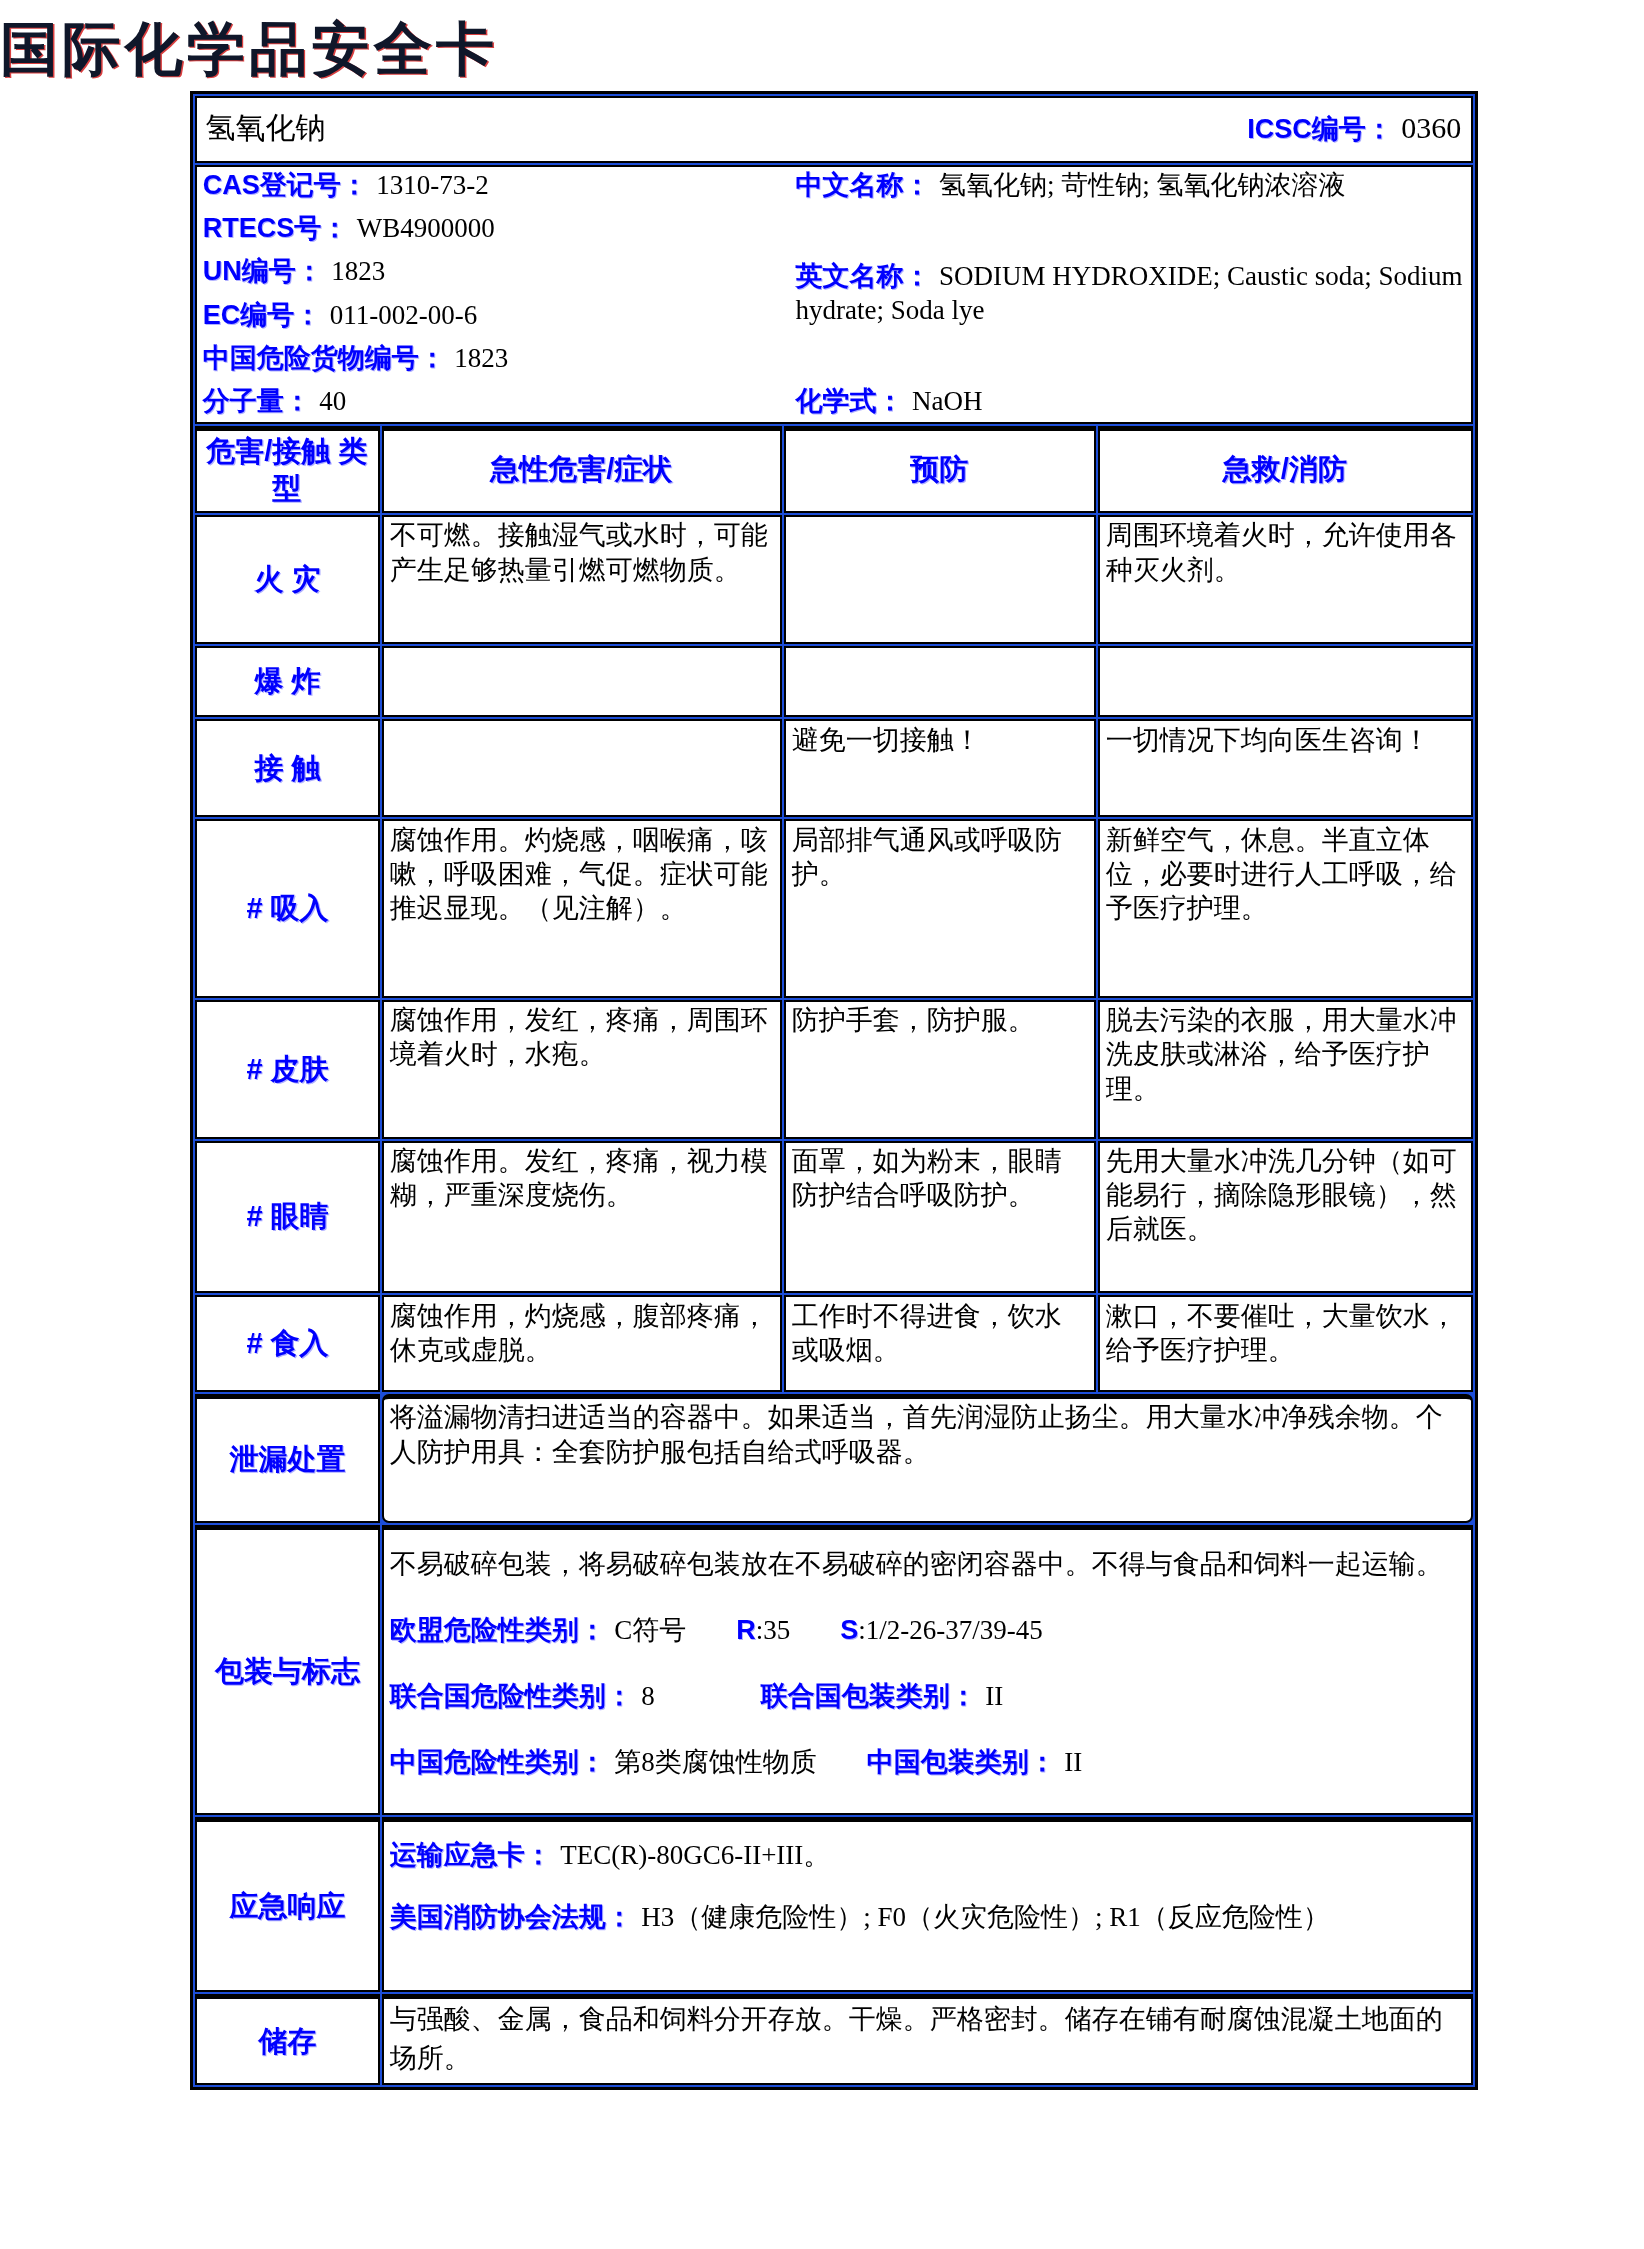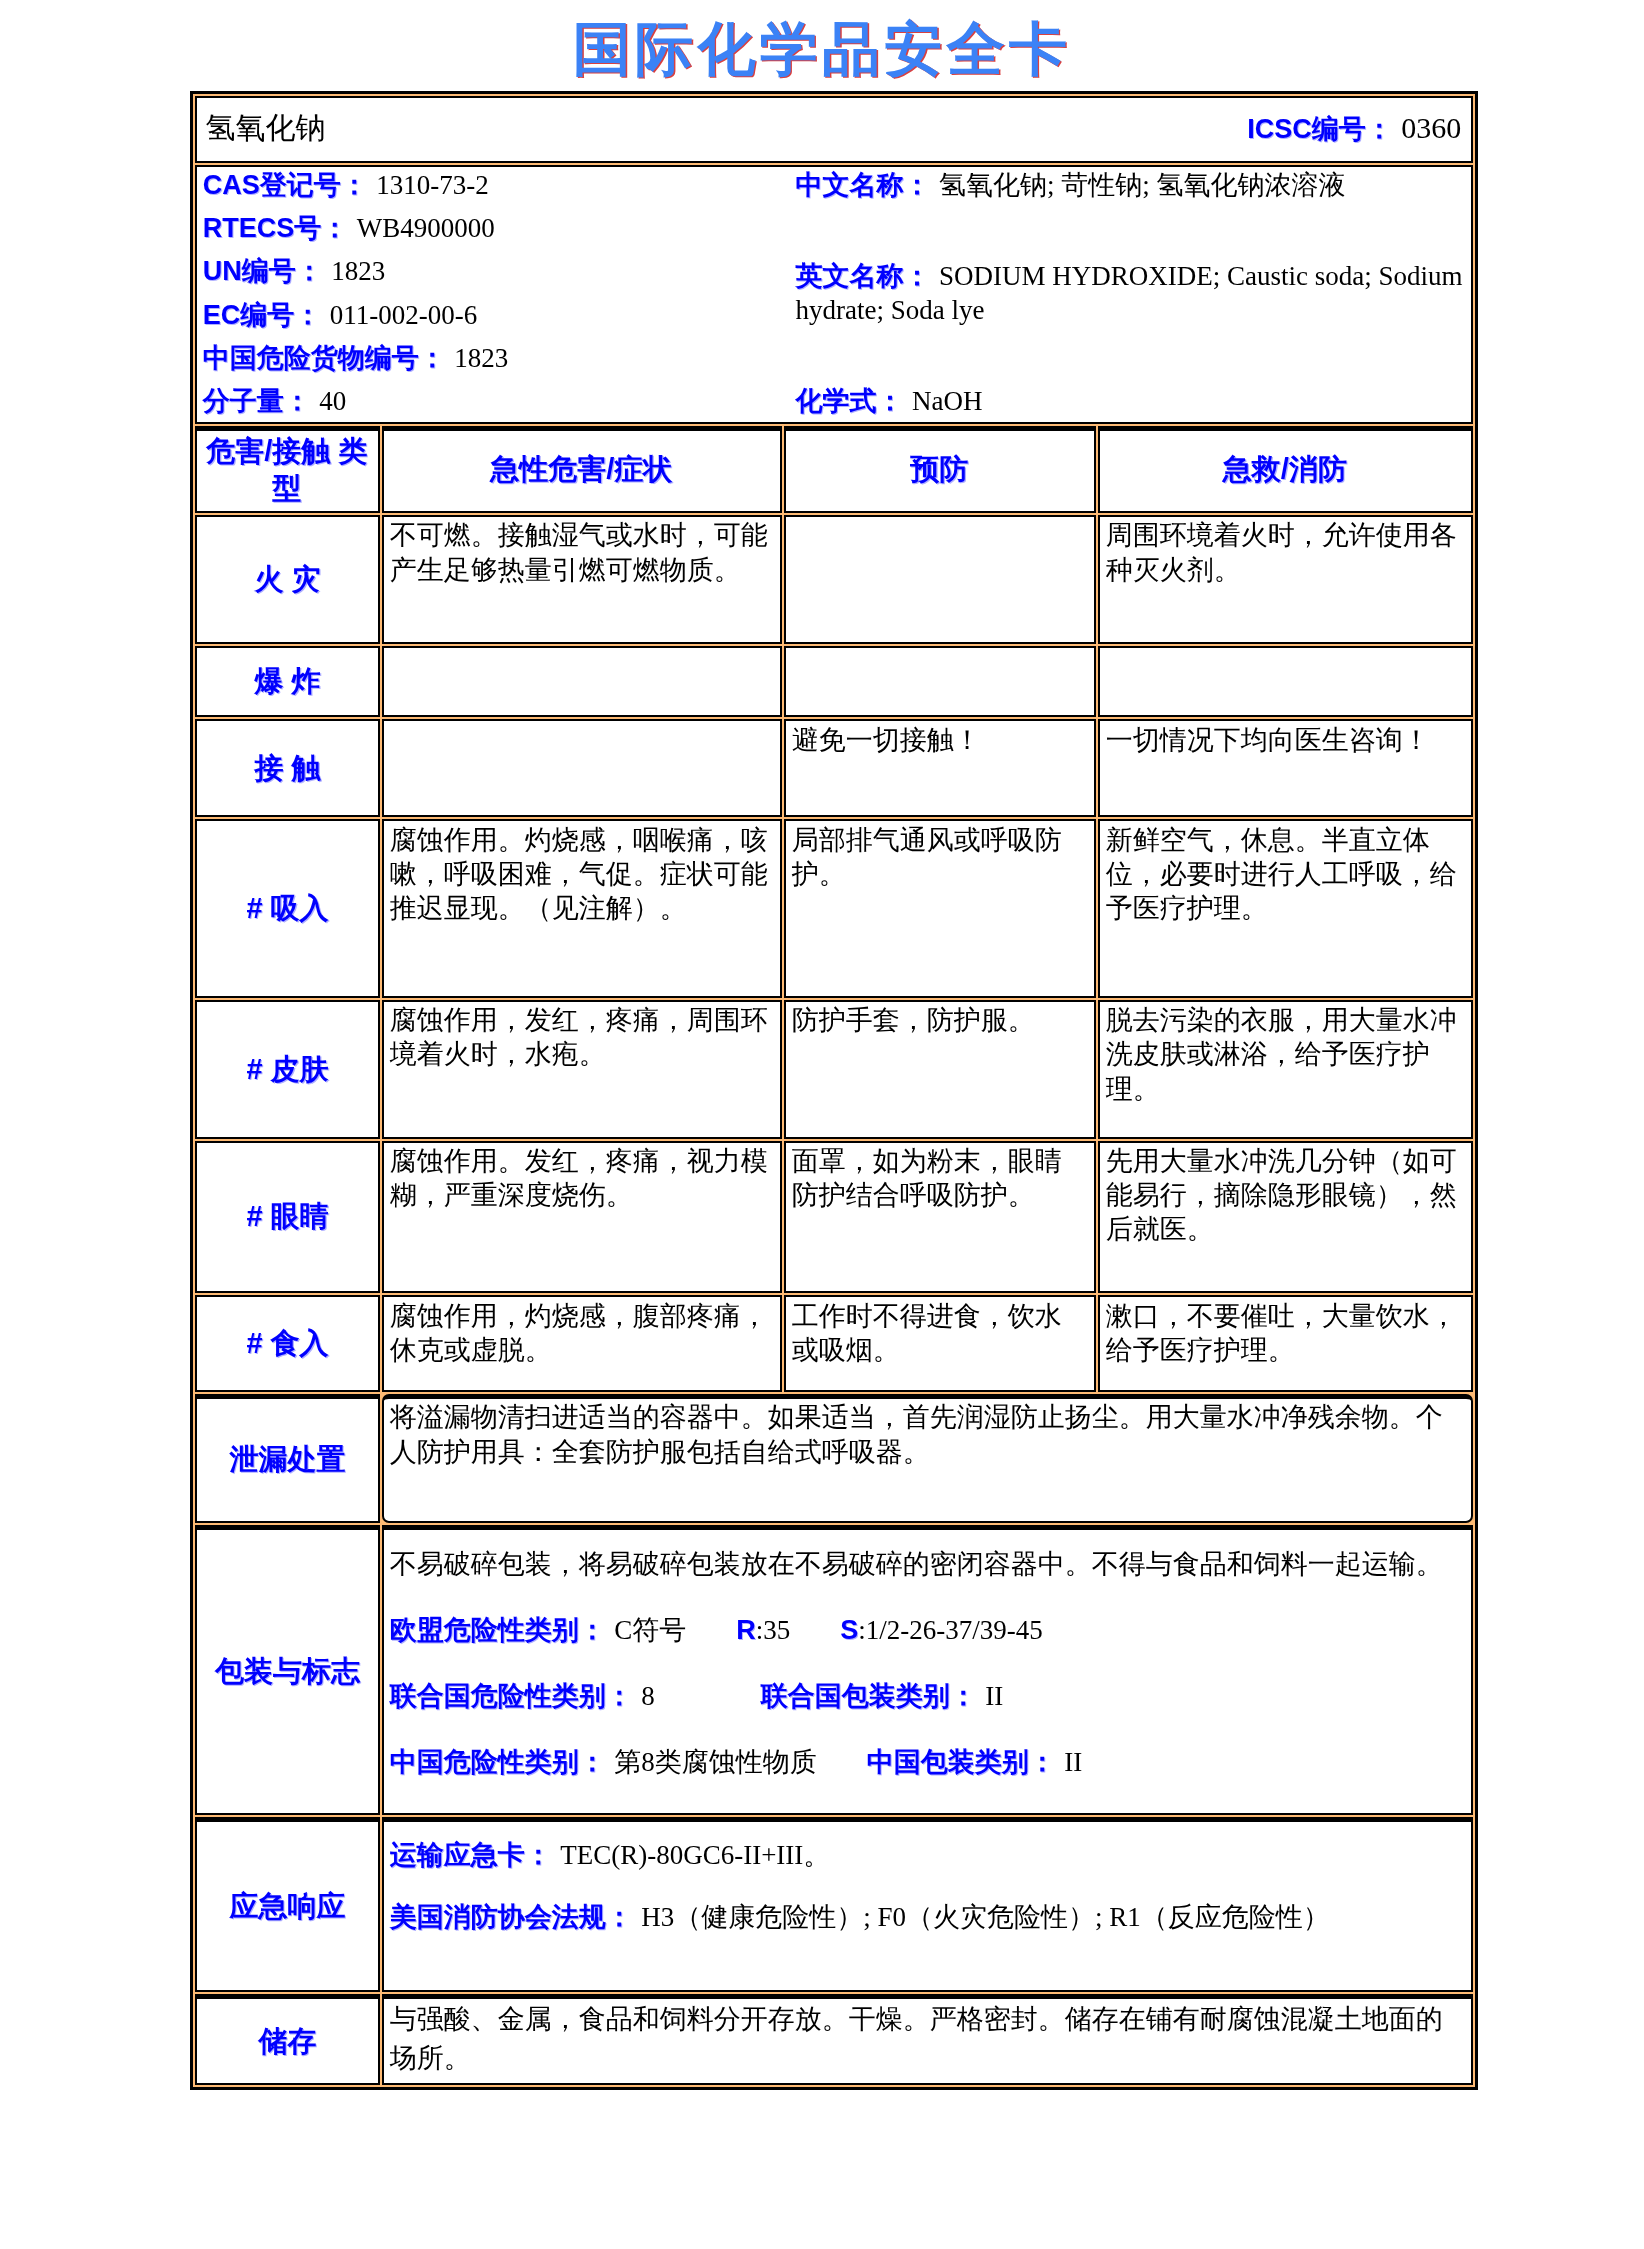--- a/index.html
+++ b/index.html
@@ -1,25 +1,25 @@
 <!DOCTYPE html>
 <html style="font-size:11.4px"><head>
 <meta charset="utf-8">
 <style>
   html,body { margin:0; padding:0; background:#ffffff; }
   body { width:1644px; height:2250px; position:relative; overflow:hidden;
          font-family:"Liberation Serif", serif; color:#000; }
 
-  .page-title { text-align:center; font-family:"DejaVu Sans", sans-serif;
-    font-weight:bold; color:#3b82f6; font-size:58px; letter-spacing:4.3px;
+  .page-title { font-family:"DejaVu Sans", sans-serif;
+    font-weight:bold; color:#0f172a; font-size:58px; letter-spacing:4.3px;
     margin:11.4px 0 0 0; text-shadow:1.4px 1.4px 0 #d94040; }
 
   table.card { position:absolute; left:190px; top:91px; width:1258px;
     border:3.5px solid #000; border-collapse:separate; border-spacing:2.1px;
-    table-layout:fixed; background:#fdba74; empty-cells:show; }
+    table-layout:fixed; background:#1d4ed8; empty-cells:show; }
   td { border:2.1px solid #000; vertical-align:top; background:#fff;
        font-size:27px; line-height:1.27; padding:1.4px 7px 4.3px 5.7px;
        word-break:break-all; }
 
   
   tr.sep-top td { border-top-width:5.7px; }
 
   .lbl { color:#0000fe; font-family:"Liberation Sans", sans-serif;
          font-weight:bold; text-shadow:1.1px 1.1px 0 #b0b0ff; }
   .val { color:#000;font-family:Liberation Serif, serif; }

